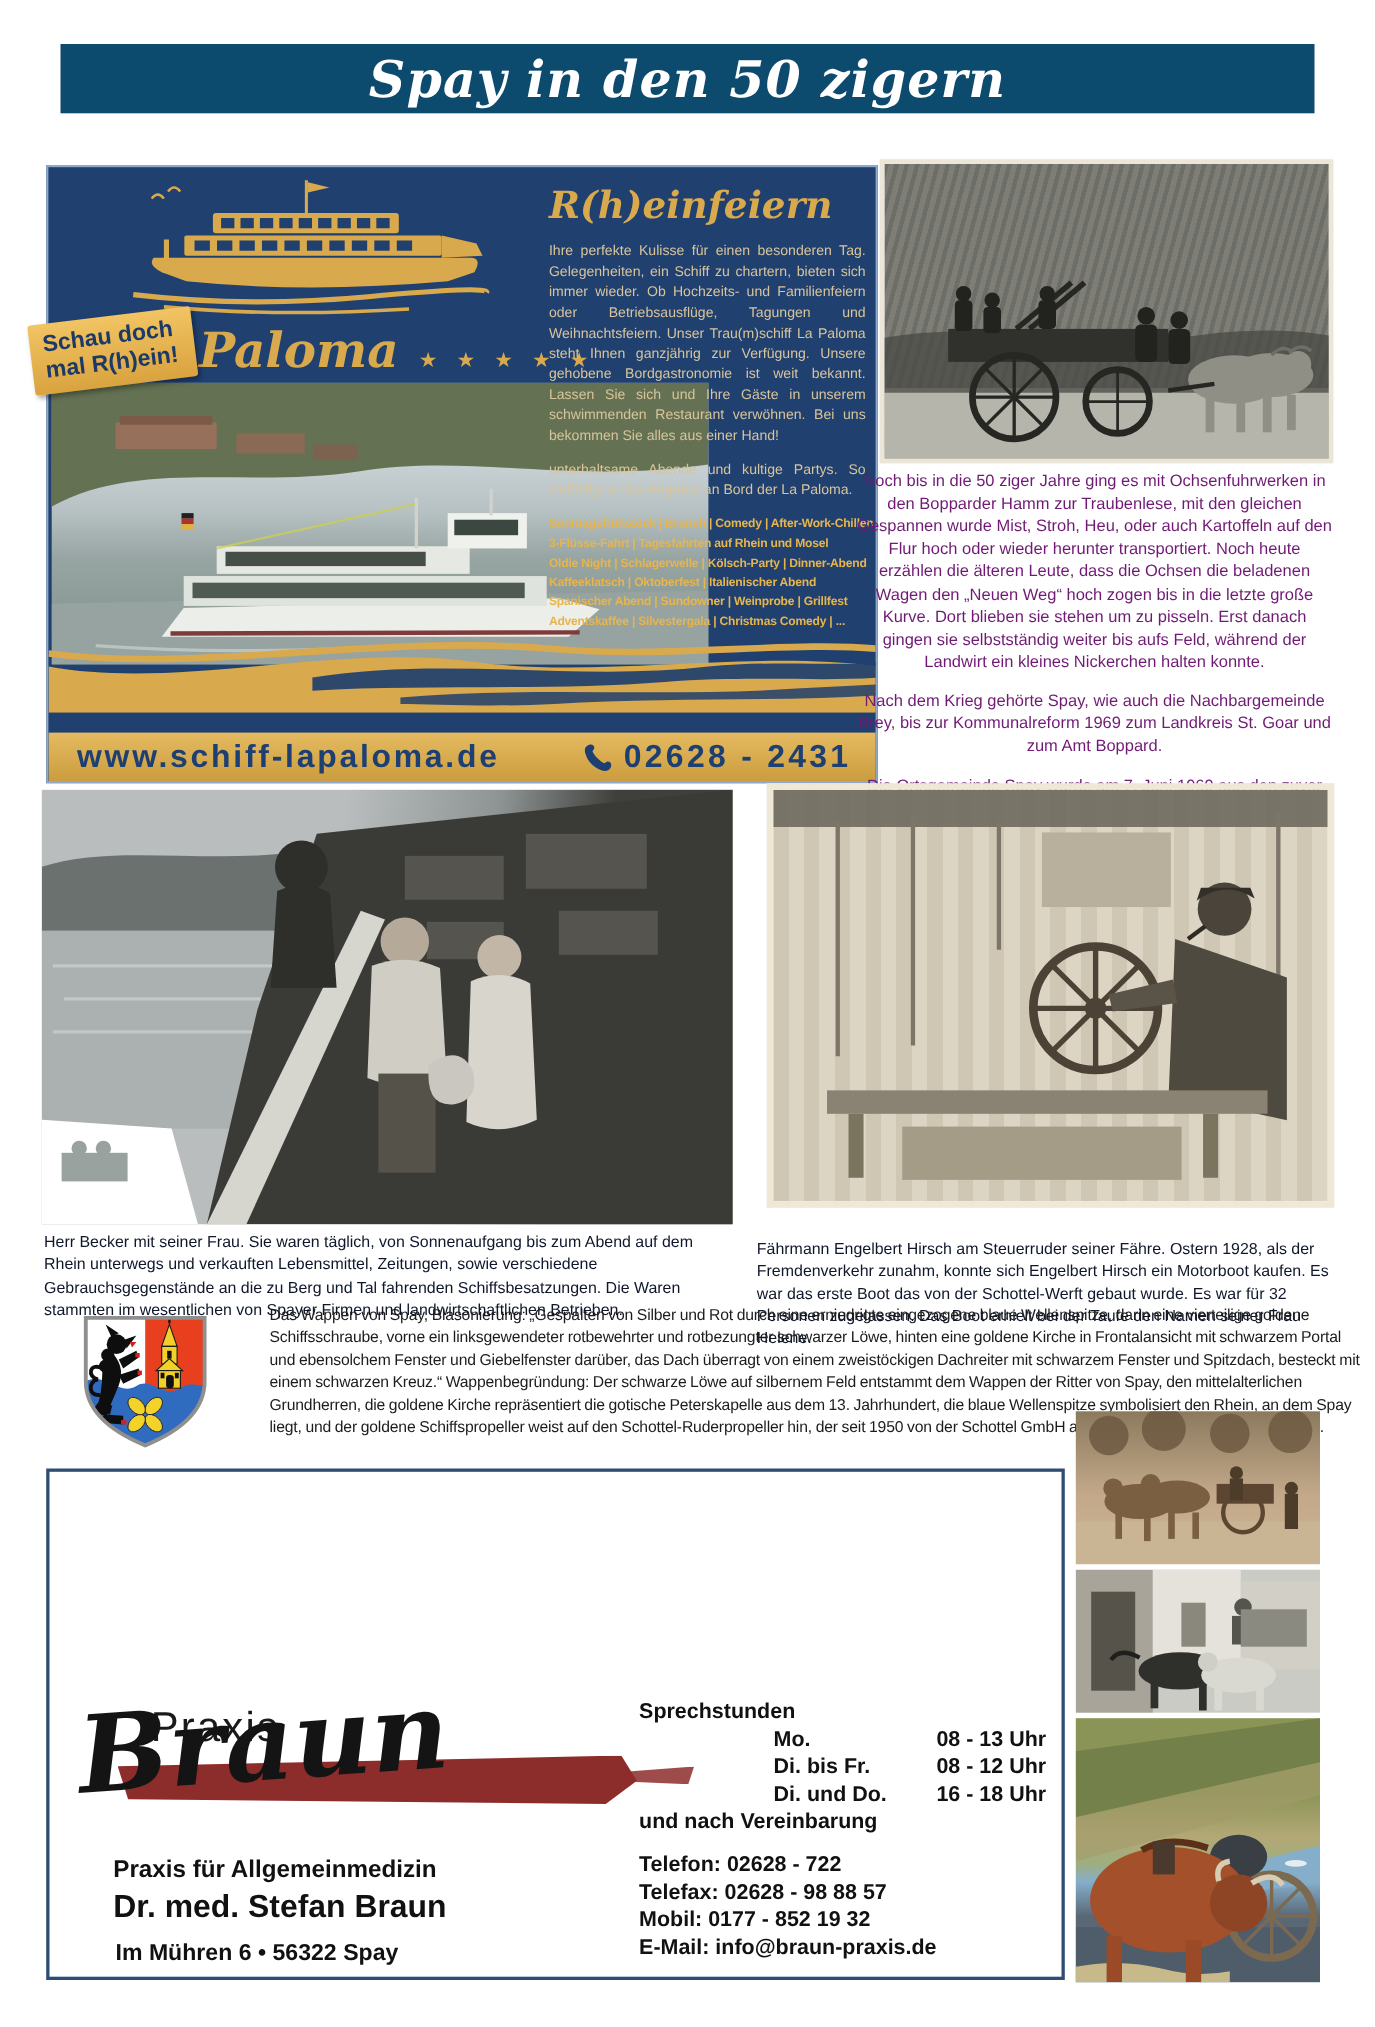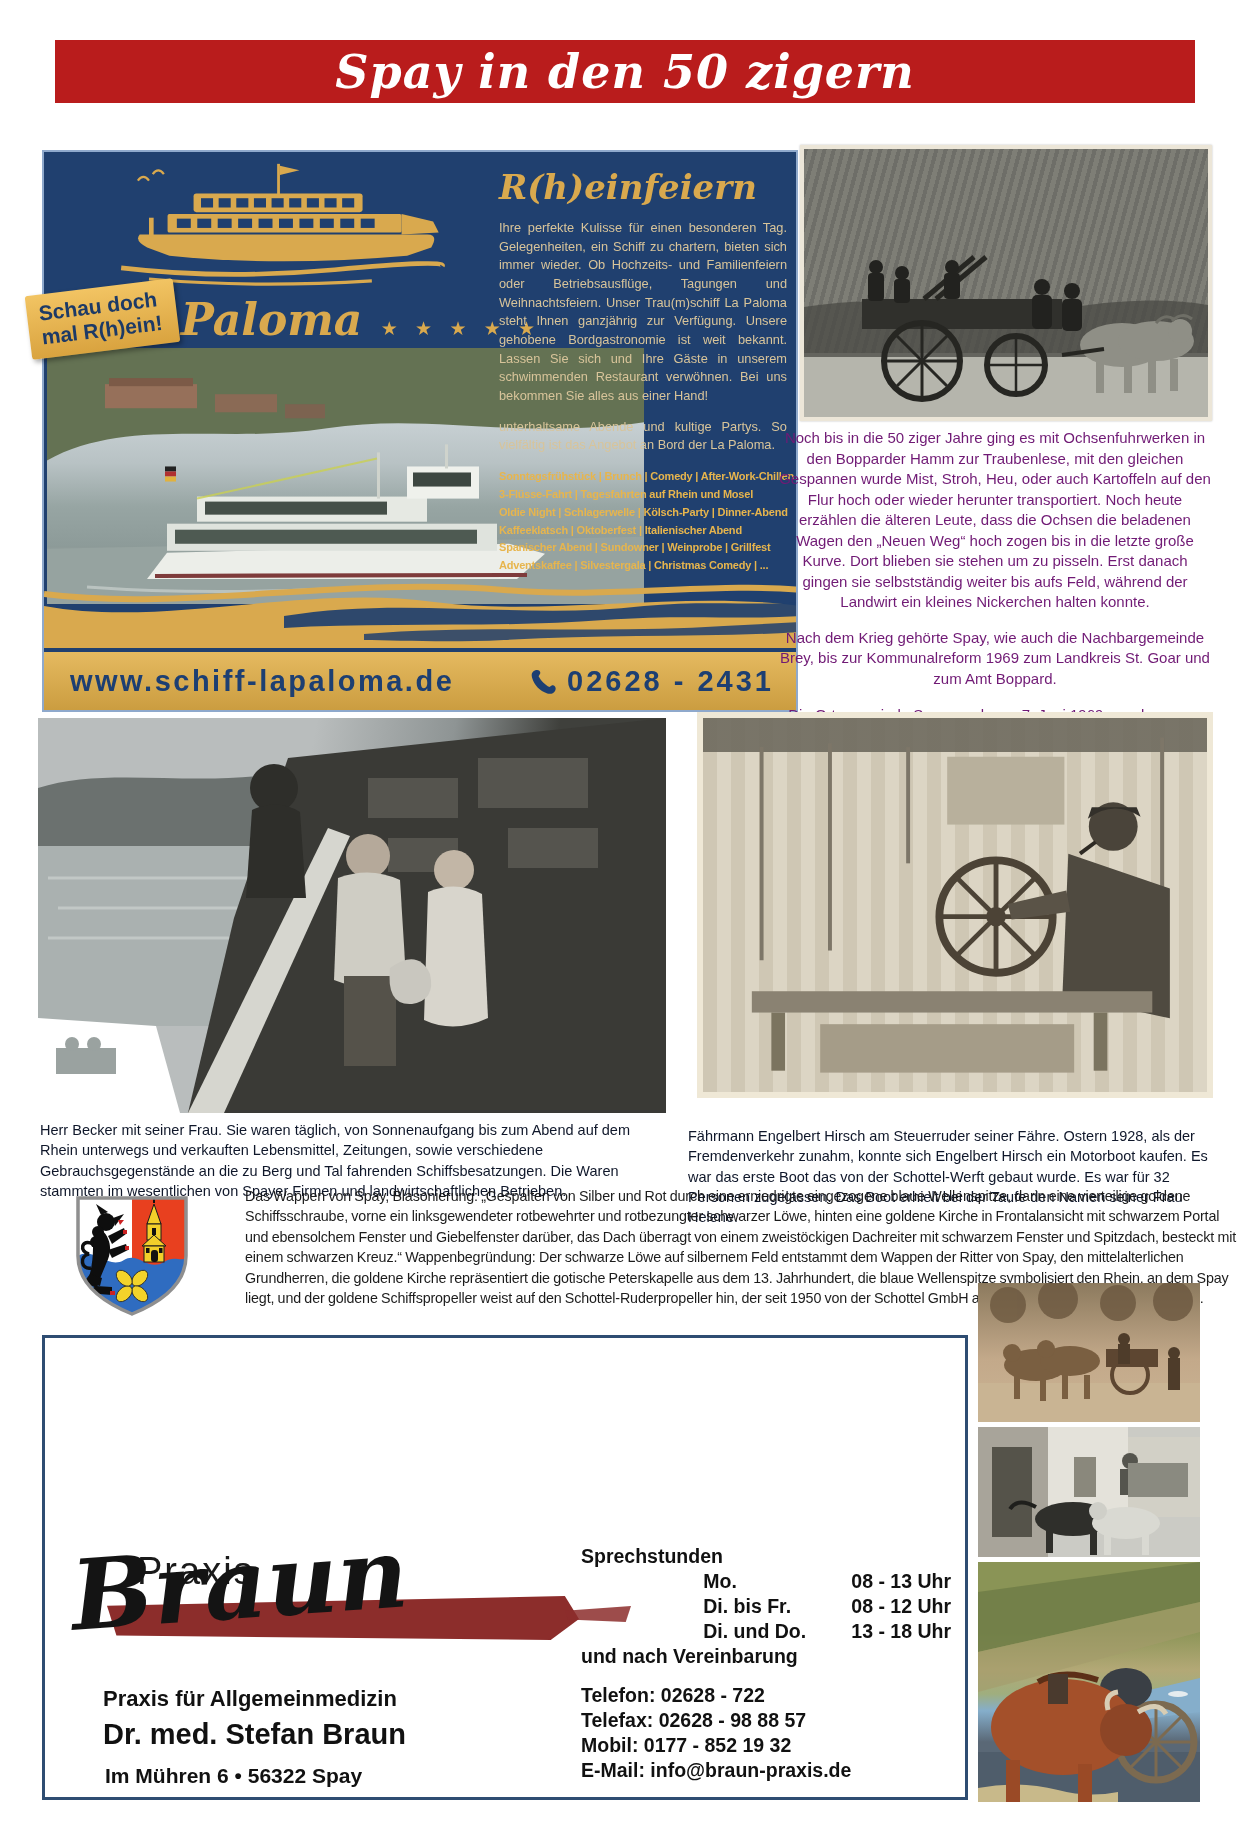--- a/index.html
+++ b/index.html
@@ -1,36 +1,36 @@
 <!DOCTYPE html>
 <html><head>
 <meta charset="utf-8">
 <style>
   html,body{margin:0;padding:0;background:#ffffff;}
   body{width:1250px;height:1843px;position:relative;font-family:"Liberation Sans",sans-serif;overflow:hidden;}
   .abs{position:absolute;}
 
   
-  .banner{left:55px;top:40px;width:1140px;height:63px;background:#b91c1c;display:flex;align-items:center;justify-content:center;}
+  .banner{left:55px;top:40px;width:1140px;height:63px;background:#0c4a6e;display:flex;align-items:center;justify-content:center;}
   .banner-title{color:#ffffff;font-family:"DejaVu Serif",serif;font-style:italic;font-weight:bold;font-size:46px;letter-spacing:1px;}
 
   
   .lapaloma{left:42px;top:150px;width:756px;height:562px;background:#20406f;border:2px solid #8fa9cc;box-sizing:border-box;overflow:hidden;}
   .ship-sil{left:50px;top:10px;width:370px;height:130px;}
   .brand-row{left:62px;top:142px;white-space:nowrap;}
   .brand-name{font-family:"DejaVu Serif",serif;font-style:italic;font-weight:bold;font-size:44px;color:#d9a94e;}
   .brand-stars{font-size:19px;letter-spacing:6px;color:#d9a94e;margin-left:14px;}
   .ship-photo{left:3px;top:196px;width:597px;height:256px;background:linear-gradient(#9fb0ba 0%,#c6cfd2 30%,#b8c2c4 45%,#97a5a3 62%,#7e8c8a 100%);}
   .ad-right{left:455px;top:16px;width:288px;color:#d9c08c;}
   .script-h{font-family:"DejaVu Serif",serif;font-style:italic;font-weight:bold;color:#d9a94e;font-size:34px;line-height:1.15;}
   .script-h2{font-size:36px;margin-top:26px;}
   .ad-p{font-size:12.8px;line-height:1.46;text-align:justify;margin-top:12px;color:#d8c49a;}
   .ad-events{margin-top:13px;font-weight:bold;color:#e7b54d;font-size:11px;line-height:1.62;letter-spacing:-0.2px;white-space:nowrap;}
   .waves-svg{left:0;bottom:62px;width:756px;height:72px;}
-  .gold-band{left:0;bottom:0;width:756px;height:58px;background:linear-gradient(#e5ba60,#cb9d40);display:flex;align-items:center;justify-content:space-between;padding:0 26px;box-sizing:border-box;}
+  .gold-band{left:0;bottom:0;width:756px;height:44px;background:linear-gradient(#e5ba60,#cb9d40);display:flex;align-items:center;justify-content:space-between;padding:0 26px;box-sizing:border-box;}
   .ad-url{font-weight:bold;font-size:29px;letter-spacing:2.5px;color:#1d3f72;}
   .ad-phone{display:flex;align-items:center;gap:10px;font-weight:bold;font-size:29px;letter-spacing:3px;color:#1d3f72;}
   .badge{left:28px;top:287px;transform:rotate(-7deg);background:linear-gradient(#f2c463,#d9a33f);padding:7px 16px 9px 12px;border-radius:3px;box-shadow:2px 3px 5px rgba(0,0,0,.35);z-index:5;}
   .badge div{color:#1d3a66;font-weight:bold;font-size:21px;line-height:1.15;}
 
   
   .photo-frame{box-sizing:border-box;border:4px solid #ece6d8;box-shadow:0 0 2px rgba(0,0,0,.25);}
   .photo-ox{left:800px;top:145px;width:412px;height:276px;background:
      linear-gradient(rgba(0,0,0,0) 0 76%, #b5b5ac 76% 100%),
      repeating-linear-gradient(105deg,#6e6e68 0 4px,#7e7e76 4px 9px);}
@@ -376,21 +376,21 @@
     <div class="px-row">
       <span class="d">Mo.</span>
       <span>08 - 13 Uhr</span>
     </div>
     <div class="px-row">
       <span class="d">Di. bis Fr.</span>
       <span>08 - 12 Uhr</span>
     </div>
     <div class="px-row">
       <span class="d">Di. und Do.</span>
-      <span>13 - 18 Uhr</span>
+      <span>16 - 18 Uhr</span>
     </div>
     <div>und nach Vereinbarung</div>
     <div class="px-gap"></div>
     <div>Telefon: 02628 - 722</div>
     <div>Telefax: 02628 - 98 88 57</div>
     <div>Mobil: 0177 - 852 19 32</div>
     <div>E-Mail: info@braun-praxis.de</div>
   </div>
 </div>
 

